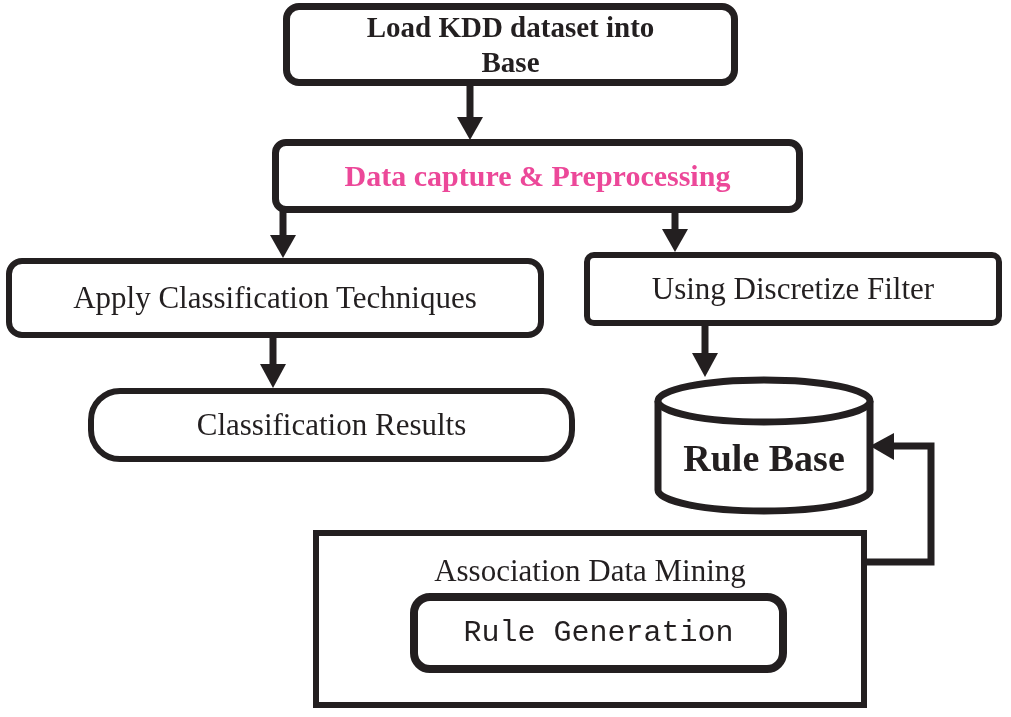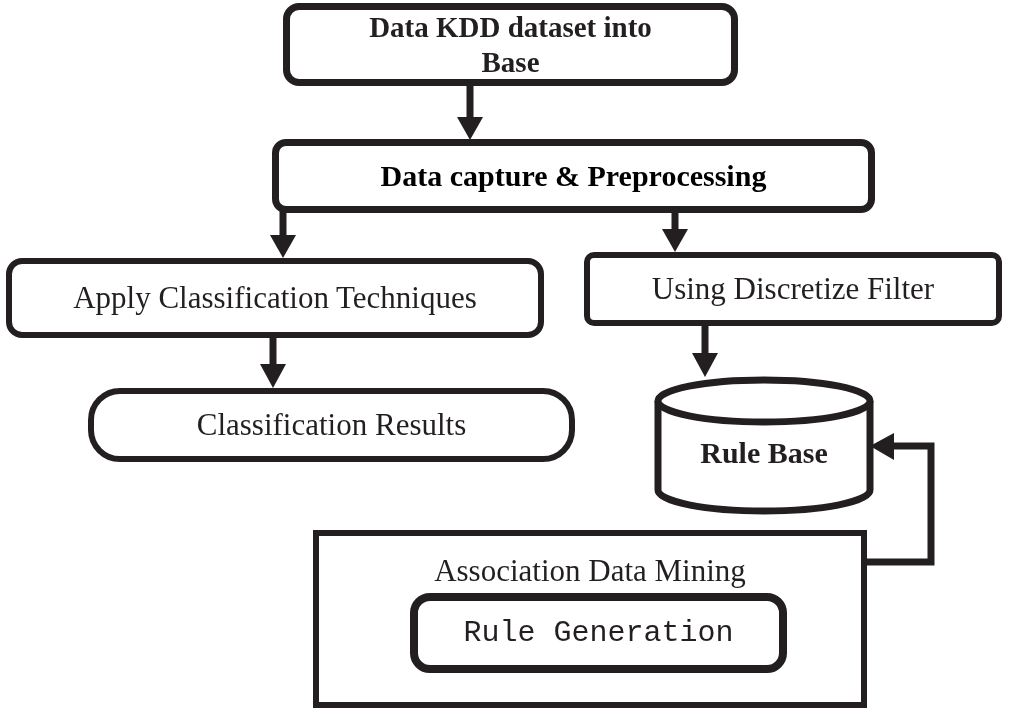--- a/index.html
+++ b/index.html
@@ -18,32 +18,32 @@
     text-align:center;
     background:#ffffff;
     border:6px solid #231f20;
     color:#231f20;
     line-height:1.2;
   }
   .node .lbl{display:block;width:100%;}
   
   #n-load-kdd{left:283px;top:3px;width:455px;height:83px;border-width:7px;border-radius:16px;
               font-weight:bold;font-size:29px;}
-  #n-data-capture{left:272px;top:139px;width:603px;height:74px;border-width:7px;border-radius:14px;
-              font-weight:bold;font-size:30px;color:#000000;}
+  #n-data-capture{left:272px;top:139px;width:531px;height:74px;border-width:7px;border-radius:14px;
+              font-weight:bold;font-size:30px;color:#ec4899;}
   #n-apply-class{left:6px;top:258px;width:538px;height:80px;border-radius:16px;font-size:31px;}
   #n-discretize{left:584px;top:252px;width:418px;height:74px;border-radius:10px;font-size:31px;}
   #n-class-results{left:88px;top:388px;width:487px;height:74px;border-radius:32px;font-size:31px;}
   #n-assoc{left:313px;top:530px;width:554px;height:178px;border-radius:0;
            align-items:flex-start;justify-content:center;font-size:31px;padding-top:16px;}
   #n-rule-gen{left:410px;top:593px;width:377px;height:80px;border-width:8px;border-radius:20px;
            font-size:30px;font-family:Liberation Mono, monospace;}
   #n-rule-base-label{
     position:absolute;z-index:3;left:658px;top:436px;width:212px;
-    text-align:center;font-weight:bold;font-size:30px;color:#231f20;
+    text-align:center;font-weight:bold;font-size:38px;color:#231f20;
   }
 </style>
 </head>
 <body>
 
 <div id="stage">
 
   <svg id="connectors" width="1011" height="717" viewBox="0 0 1011 717">
     <g stroke="#231f20" stroke-width="7" fill="none">
 
@@ -69,21 +69,21 @@
     </g>
 
     <g stroke="#231f20" stroke-width="7" fill="#ffffff">
       <path d="M658 401 L658 490 A106 21 0 0 0 870 490 L870 401"></path>
       <ellipse cx="764" cy="401" rx="106" ry="21"></ellipse>
     </g>
   </svg>
 
   <div class="node" id="n-load-kdd">
     <span class="lbl">
-      <span>Data KDD dataset into</span><br>
+      <span>Load KDD dataset into</span><br>
       <span>Base</span>
     </span>
   </div>
 
   <div class="node" id="n-data-capture">
     <span class="lbl">Data capture &amp; Preprocessing</span>
   </div>
 
   <div class="node" id="n-apply-class">
     <span class="lbl">Apply Classification Techniques</span>

